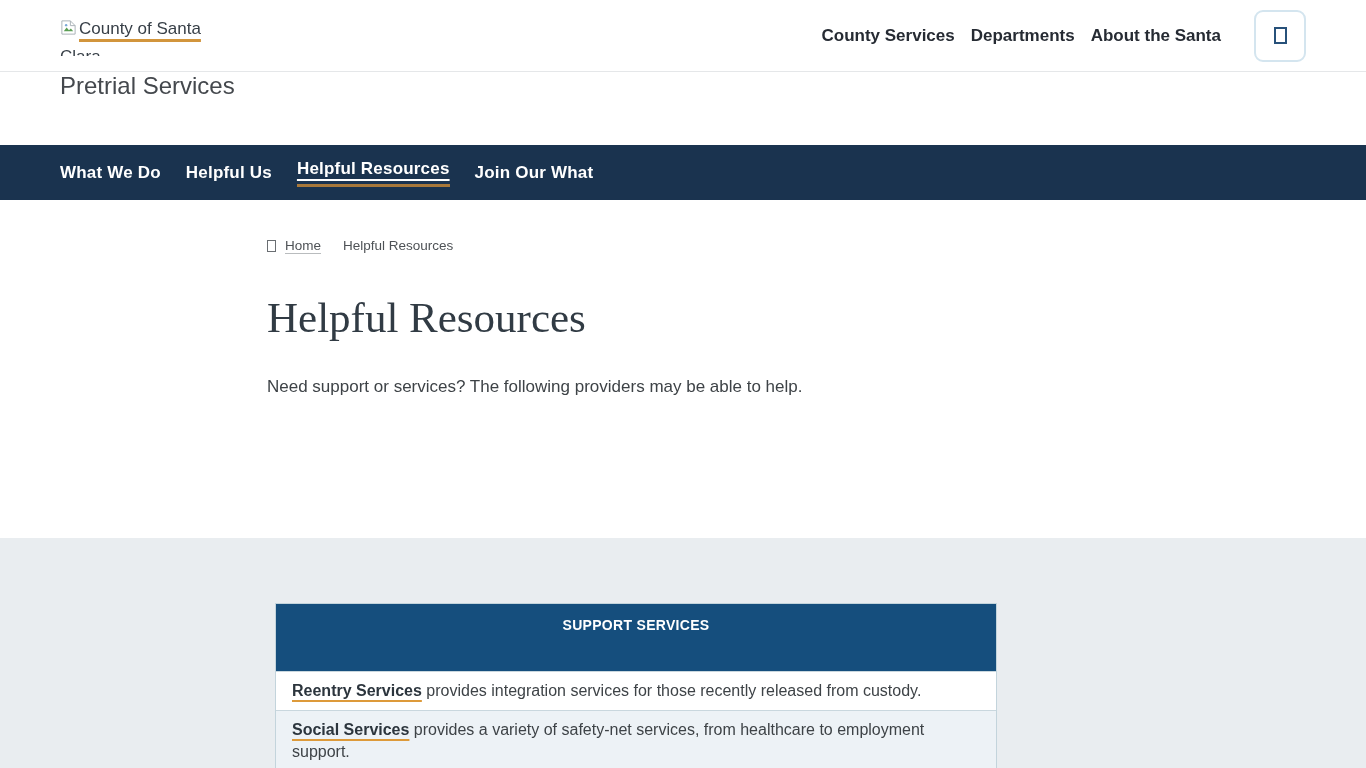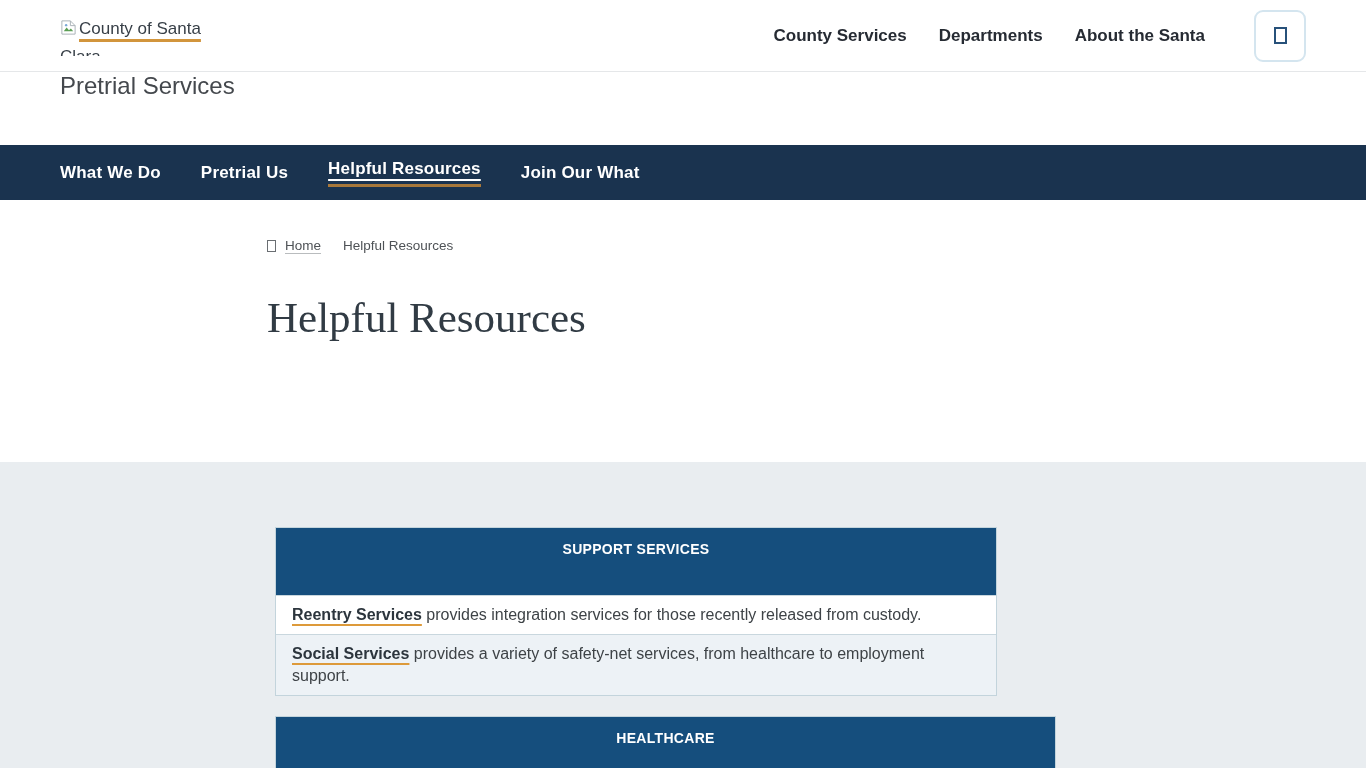--- a/index.html
+++ b/index.html
@@ -12,53 +12,53 @@
     display: flex; align-items: center; padding: 0 60px;
   }
   .logo {
     width: 150px; height: 40px; overflow: hidden; display: block;
     font-size: 17px; line-height: 26px; color: #373f47; cursor: pointer;
     text-decoration: underline; text-decoration-color: #d2953c;
     text-decoration-thickness: 3px; text-underline-offset: 5px;
   }
   .broken-img { display: inline-block; vertical-align: -2px; margin-right: 2px; }
   .topnav {
-    margin-left: auto; display: flex; align-items: center; gap: 32px;
+    margin-left: auto; display: flex; align-items: center; gap: 16px;
   }
   .topnav a {
     font-size: 17px; font-weight: 600; color: #262b33; text-decoration: none; cursor: pointer;
   }
   .search-btn {
     width: 52px; height: 52px; margin-left: 17px; background: #ffffff;
     border: 2px solid #d4e5ef; border-radius: 9px; cursor: pointer;
     display: flex; align-items: center; justify-content: center;
   }
   .tofu { display: inline-block; width: 13px; height: 17px; border: 2px solid #27517a; }
 
   
   .siteband { height: 73px; background: #ffffff; display: flex; align-items: flex-start; padding: 0 60px; }
   .sitetitle { font-size: 24px; color: #44484d; text-decoration: none; cursor: pointer; }
 
   
   .mainnav {
     height: 55px; background: #1a334f; display: flex; align-items: center;
-    padding: 0 60px; gap: 40px;
+    padding: 0 60px; gap: 25px;
   }
   .mainnav a {
     font-size: 17px; font-weight: 700; color: #ffffff; text-decoration: none;
     letter-spacing: 0.2px; cursor: pointer;
   }
   .mainnav a.active {
     text-decoration: underline; text-decoration-color: #ffffff;
     text-decoration-thickness: 2px; text-underline-offset: 5px;
     border-bottom: 3px solid #a8783a; padding-bottom: 5px;
   }
 
   
-  .content { height: 262px; background: #ffffff; padding-left: 267px; }
+  .content { height: 338px; background: #ffffff; padding-left: 267px; }
   .breadcrumb { padding-top: 38px; display: flex; align-items: center; font-size: 13.5px; color: #4e5256; }
   .bc-icon { display: inline-block; width: 9px; height: 12px; border: 1px solid #6a6e72; margin-right: 9px; }
   .bc-home {
     color: #4e5256; cursor: pointer; margin-right: 22px;
     text-decoration: underline; text-decoration-color: #b9bcbe; text-underline-offset: 3px;
   }
   .content h1 {
     margin-top: 40px; font-family: "Liberation Serif", "DejaVu Serif", serif;
     font-size: 43px; font-weight: 400; color: #313b44;
   }
@@ -103,32 +103,33 @@
     </button>
   </nav>
 </header>
 
 <div class="siteband">
   <a class="sitetitle">Pretrial Services</a>
 </div>
 
 <nav class="mainnav">
   <a>What We Do</a>
-  <a>Pretrial Us</a>
+  <a>Helpful Us</a>
   <a class="active">Helpful Resources</a>
   <a>Join Our What</a>
 </nav>
 
 <div class="content">
   <div class="breadcrumb">
     <span class="bc-icon"></span>
     <a class="bc-home">Home</a>
     <span>Helpful Resources</span>
   </div>
   <h1>Helpful Resources</h1>
+  <p>Need support or services? The following providers may be able to help.</p>
 </div>
 
 <div class="graysec">
   <div class="rtable t1">
     <div class="thead">SUPPORT SERVICES</div>
     <div class="trow"><a class="rlink">Reentry Services</a><span> provides integration services for those recently released from custody.</span></div>
     <div class="trow striped"><a class="rlink">Social Services</a><span> provides a variety of safety-net services, from healthcare to employment support.</span></div>
   </div>
 
   <div class="rtable t2">

